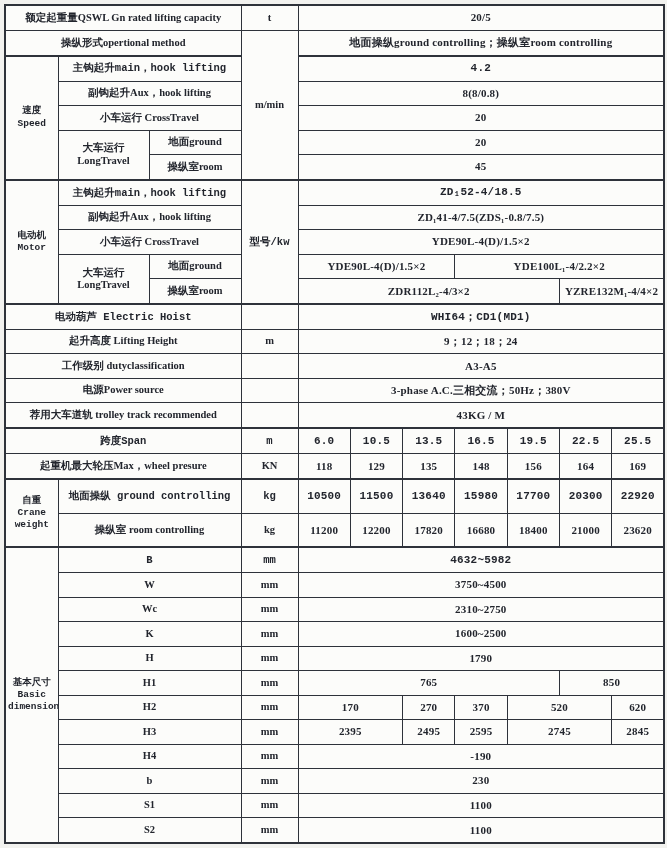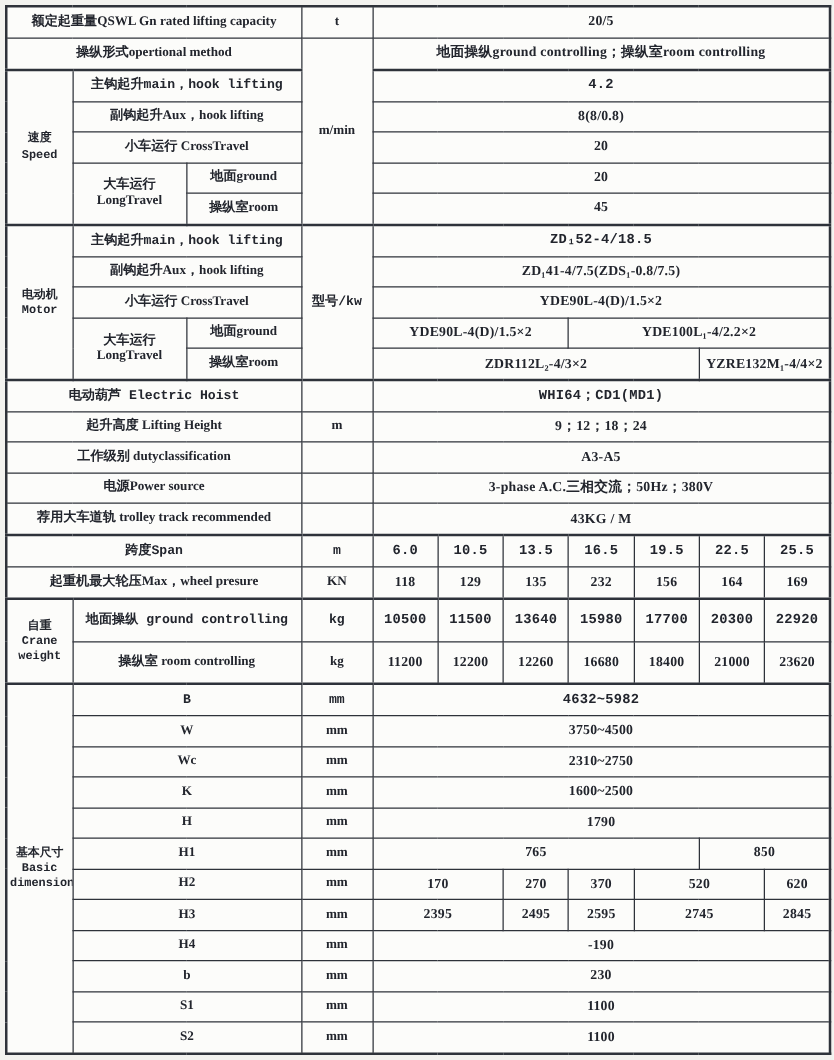--- a/index.html
+++ b/index.html
@@ -159,21 +159,21 @@
           <td class="value">19.5</td>
           <td class="value">22.5</td>
           <td class="value">25.5</td>
         </tr>
         <tr>
           <td colspan="3" class="label">起重机最大轮压Max，wheel presure</td>
           <td class="unit">KN</td>
           <td class="value">118</td>
           <td class="value">129</td>
           <td class="value">135</td>
-          <td class="value">232</td>
+          <td class="value">148</td>
           <td class="value">156</td>
           <td class="value">164</td>
           <td class="value">169</td>
         </tr>
         <tr class="section-start">
           <td rowspan="2" class="group">自重
 Crane
 weight</td>
           <td colspan="2" class="label">地面操纵 ground controlling</td>
           <td class="unit">kg</td>
@@ -183,21 +183,21 @@
           <td class="value">15980</td>
           <td class="value">17700</td>
           <td class="value">20300</td>
           <td class="value">22920</td>
         </tr>
         <tr>
           <td colspan="2" class="label">操纵室 room controlling</td>
           <td class="unit">kg</td>
           <td class="value">11200</td>
           <td class="value">12200</td>
-          <td class="value">12260</td>
+          <td class="value">17820</td>
           <td class="value">16680</td>
           <td class="value">18400</td>
           <td class="value">21000</td>
           <td class="value">23620</td>
         </tr>
         <tr class="section-start">
           <td rowspan="12" class="group">基本尺寸
 Basic
 dimensions</td>
           <td colspan="2" class="label">B</td>

